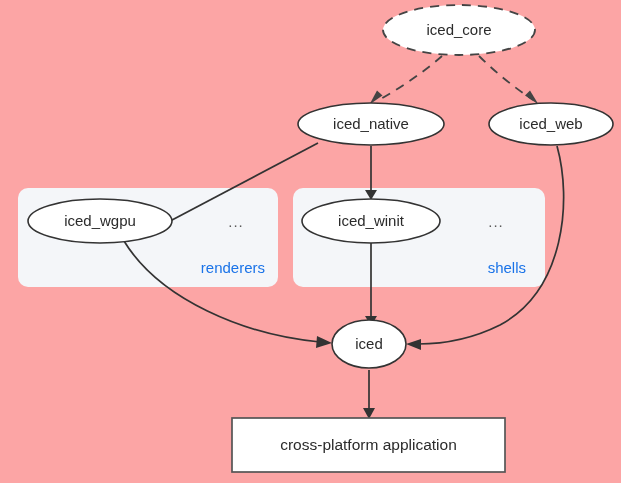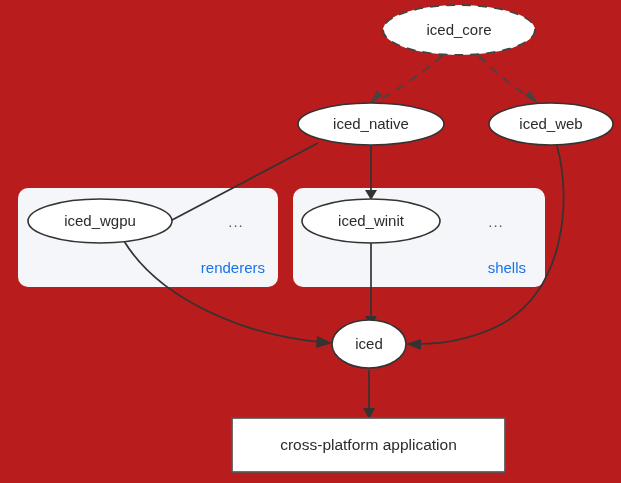--- a/index.html
+++ b/index.html
@@ -8,21 +8,21 @@
     padding: 0;
     background: #ffffff;
   }
   body {
     font-family: "Liberation Sans", sans-serif;
   }
   #diagram-root {
     position: relative;
     width: 621px;
     height: 483px;
-    background: #b91c1c;
+    background: #fca5a5;
     overflow: hidden;
   }
   #diagram-svg {
     display: block;
     width: 621px;
     height: 483px;
   }
   .group-box {
     fill: #f4f6f9;
     stroke: none;

